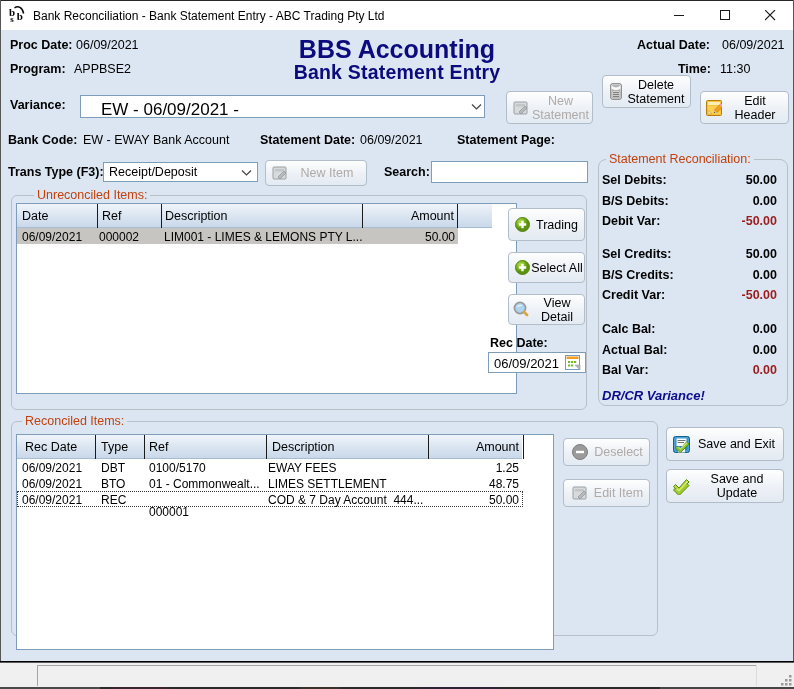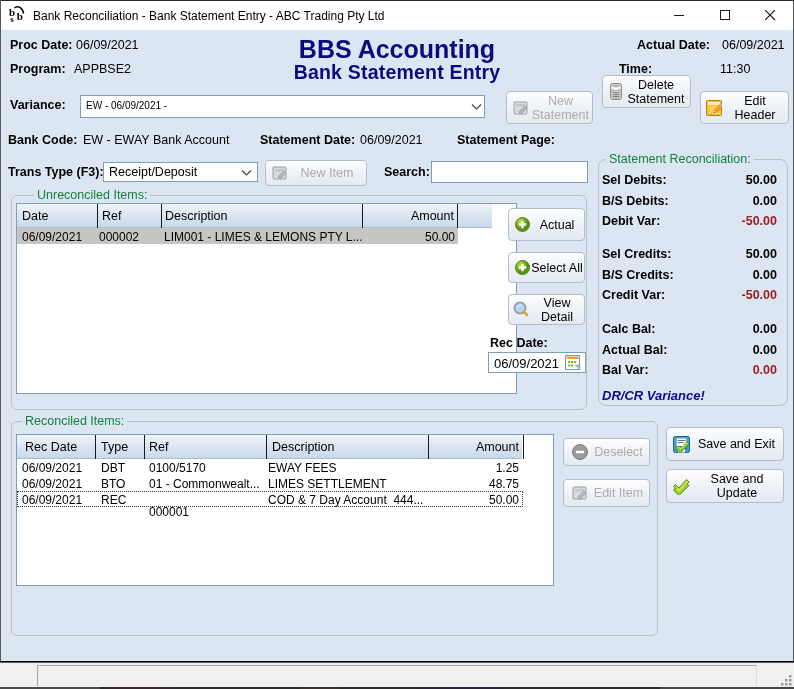--- a/index.html
+++ b/index.html
@@ -1,20 +1,20 @@
 <!DOCTYPE html>
 <html><head>
 <meta charset="utf-8">
 <style>
 *{margin:0;padding:0;box-sizing:border-box}
 html,body{width:794px;height:689px;overflow:hidden;font-family:"Liberation Sans",sans-serif;background:#dce6f3}
 .a{position:absolute}
 .b{position:absolute;font-weight:bold;font-size:12.5px;color:#000;white-space:nowrap}
 .v{position:absolute;font-size:12.5px;color:#000;white-space:nowrap}
-.bl{position:absolute;font-size:12.5px;color:#15803d;white-space:nowrap;background:#dce6f3;padding:0 3px}
+.bl{position:absolute;font-size:12.5px;color:#c2410c;white-space:nowrap;background:#dce6f3;padding:0 3px}
 .grp{position:absolute;border:1px solid #b9bfc7;border-radius:6px}
 .btn{position:absolute;border:1px solid #b2bdca;border-radius:4px;background:linear-gradient(180deg,#fefefe 0%,#eef2f7 50%,#e3eaf2 100%);display:flex;align-items:center;font-size:12.5px;color:#000}
 .btn .tx{flex:1;text-align:center;line-height:14px}
 .dis{color:#b0aaa7}
 .tbl{position:absolute;background:#fff;border:1px solid #7f9db9}
 .th{position:absolute;left:0;top:0;right:0;height:24px;background:linear-gradient(180deg,#f0f4fa 0%,#dde7f2 45%,#c9d8ea 100%);border-bottom:1px solid #a8bcd2}
 .hd{position:absolute;font-size:12.5px;color:#000;top:5px;white-space:nowrap}
 .cl{position:absolute;font-size:12px;color:#000;white-space:nowrap}
 .dv{position:absolute;top:0;width:1px;height:24px;background:#1a1a1a}
 .inp{position:absolute;background:#fff;border:1px solid #7f9db9}
@@ -48,28 +48,28 @@
   </svg>
 
 <div class="a" style="left:1px;top:30px;width:792px;height:631px;background:#dce6f3"></div>
 
 <div class="b" style="left:10px;top:38px">Proc Date:</div>
 <div class="v" style="left:76px;top:38px">06/09/2021</div>
 <div class="b" style="left:10px;top:62px">Program:</div>
 <div class="v" style="left:74px;top:62px">APPBSE2</div>
 <div class="b" style="left:560px;top:38px;width:150px;text-align:right">Actual Date:</div>
 <div class="v" style="left:722px;top:38px">06/09/2021</div>
-<div class="b" style="left:560px;top:62px;width:151px;text-align:center">Time:</div>
+<div class="b" style="left:560px;top:62px;width:151px;text-align:right">Time:</div>
 <div class="v" style="left:720px;top:62px">11:30</div>
 <div class="a" style="left:200px;top:35px;width:394px;text-align:center;font-size:25px;font-weight:bold;color:#0b0b7d">BBS Accounting</div>
 <div class="a" style="left:200px;top:61px;width:394px;text-align:center;font-size:19.5px;letter-spacing:0.2px;font-weight:bold;color:#0b0b7d">Bank Statement Entry</div>
 
 <div class="b" style="left:10px;top:98px">Variance:</div>
 <div class="inp" style="left:80px;top:95px;width:405px;height:23px">
-  <span class="a" style="left:5px;top:4px;font-size:10px">EW - 06/09/2021 -</span>
+  <span class="a" style="left:20px;top:4px;font-size:17px">EW - 06/09/2021 -</span>
   <svg class="a" style="left:390px;top:7px" width="11" height="8" viewBox="0 0 11 8">
       <path d="M1 1.5 L5.5 6 L10 1.5" fill="none" stroke="#444" stroke-width="1.2"></path>
     </svg>
 </div>
 
 <div class="btn" style="left:506px;top:91px;width:87px;height:33px">
   <svg style="margin-left:6px" width="16" height="16" viewBox="0 0 16 16">
       <rect x="1" y="2" width="13" height="12" rx="1" fill="#d8dadc" stroke="#9aa0a5"></rect>
       <rect x="3" y="4" width="9" height="2.5" fill="#c2c6c9"></rect>
       <path d="M6 12 L12 6 L14 8 L8 14 Z" fill="#b7bbbe" stroke="#8d9296" stroke-width="0.7"></path>
@@ -161,21 +161,21 @@
       <defs>
         <radialGradient id="g1" cx="35%" cy="30%">
           <stop offset="0%" stop-color="#b6dd52"></stop>
           <stop offset="65%" stop-color="#76b41c"></stop>
           <stop offset="100%" stop-color="#5a9210"></stop>
         </radialGradient>
       </defs>
       <circle cx="7.5" cy="7.5" r="7" fill="url(#g1)" stroke="#55830f"></circle>
       <path d="M7.5 3.8 L7.5 11.2 M3.8 7.5 L11.2 7.5" stroke="#fff" stroke-width="2.4"></path>
     </svg>
-  <div class="tx">Actual</div>
+  <div class="tx">Trading</div>
 </div>
 <div class="btn" style="left:508px;top:252px;width:77px;height:31px">
   <svg style="margin-left:6px" width="15" height="15" viewBox="0 0 15 15">
       <circle cx="7.5" cy="7.5" r="7" fill="url(#g1)" stroke="#55830f"></circle>
       <path d="M7.5 3.8 L7.5 11.2 M3.8 7.5 L11.2 7.5" stroke="#fff" stroke-width="2.4"></path>
     </svg>
   <div class="tx">Select All</div>
 </div>
 <div class="btn" style="left:508px;top:294px;width:77px;height:31px">
   <svg style="margin-left:4px" width="17" height="17" viewBox="0 0 17 17">
@@ -219,21 +219,21 @@
 <div class="b" style="left:602px;top:322px">Calc Bal:</div>
 <div class="b ral" style="left:687px;top:322px;width:90px">0.00</div>
 <div class="b" style="left:602px;top:343px">Actual Bal:</div>
 <div class="b ral" style="left:687px;top:343px;width:90px">0.00</div>
 <div class="b" style="left:602px;top:363px">Bal Var:</div>
 <div class="b ral" style="left:687px;top:363px;width:90px;color:#9b1c1c">0.00</div>
 <div class="b" style="left:602px;top:388px;font-style:italic;color:#0b0b8d;font-size:13px">DR/CR Variance!</div>
 
 <div class="grp" style="left:11px;top:421px;width:647px;height:215px"></div>
 <div class="bl" style="left:22px;top:414px">Reconciled Items:</div>
-<div class="tbl" style="left:16px;top:434px;width:538px;height:152px">
+<div class="tbl" style="left:16px;top:434px;width:538px;height:216px">
   <div class="th" style="right:31px"></div>
   <div class="dv" style="left:78px"></div>
   <div class="dv" style="left:127px"></div>
   <div class="dv" style="left:249px"></div>
   <div class="dv" style="left:411px"></div>
   <div class="dv" style="left:506px"></div>
   <div class="hd" style="left:8px">Rec Date</div>
   <div class="hd" style="left:84px">Type</div>
   <div class="hd" style="left:132px">Ref</div>
   <div class="hd" style="left:255px">Description</div>

